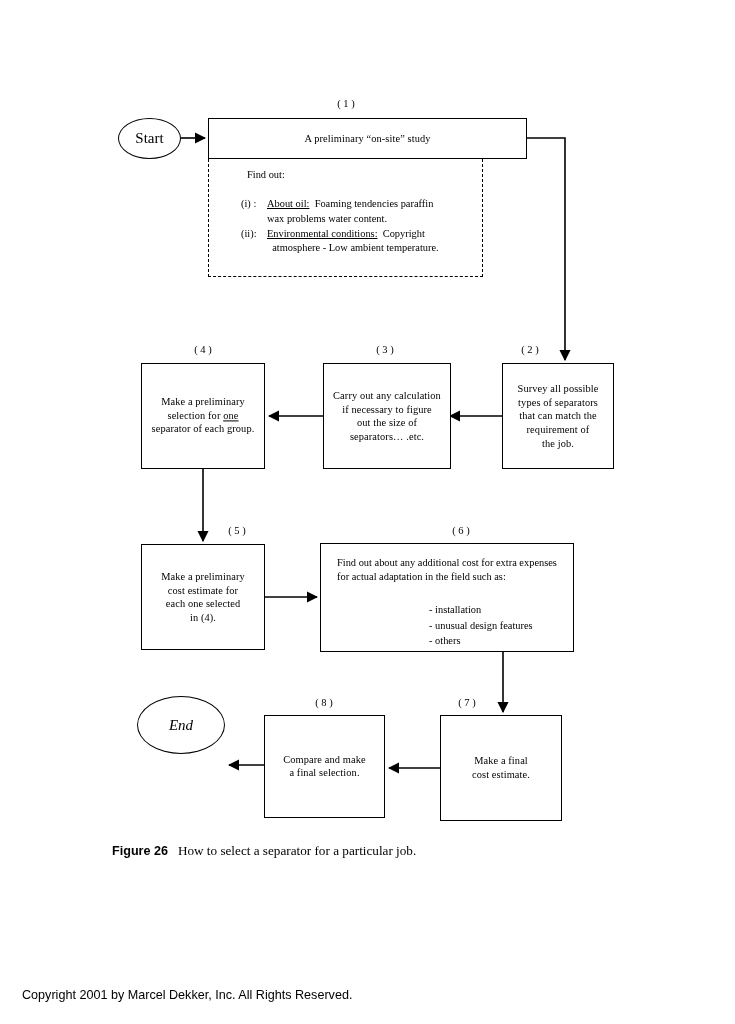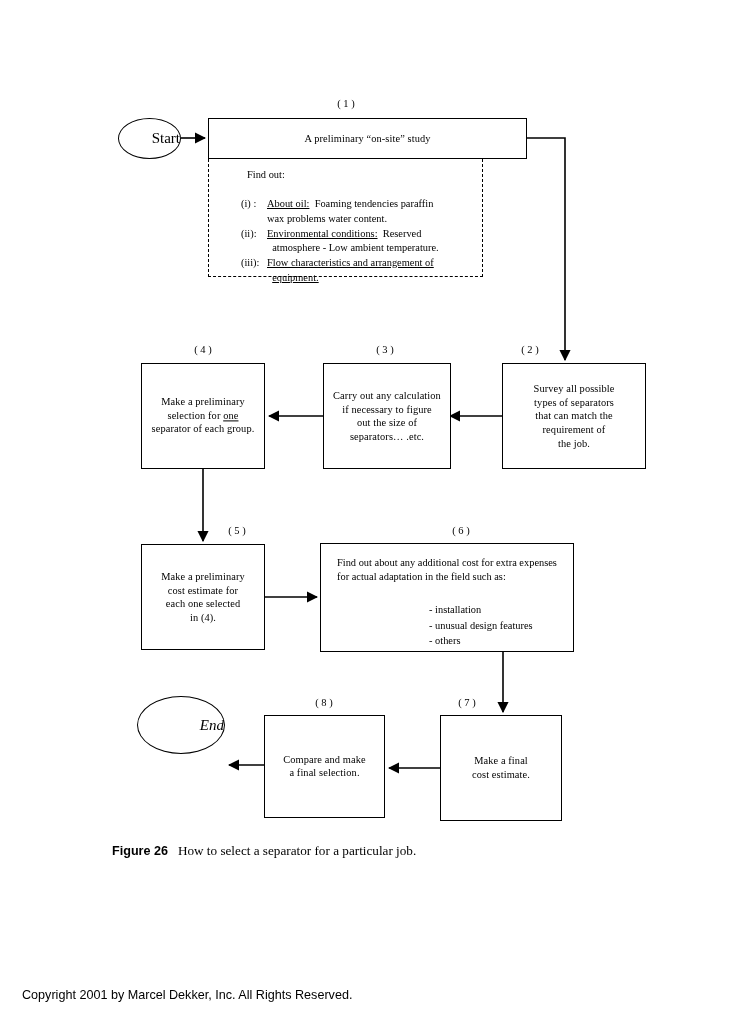--- a/index.html
+++ b/index.html
@@ -32,21 +32,21 @@
   }
   .dashed-box {
     border: 1.6px dashed #000000;
     border-top: none;
   }
   .oval {
     border: 1.7px solid #000000;
     border-radius: 50%;
     display: flex;
     align-items: center;
-    justify-content: flex-end;
+    justify-content: center;
   }
   .box-text {
     position: absolute;
     left: 0;
     width: 100%;
     text-align: center;
     line-height: 1.32;
     font-size: 10.4px;
     letter-spacing: 0.1px;
   }
@@ -171,36 +171,29 @@
         <span class="fo-body">
           <span class="u">About oil:</span>
           &nbsp;<span>Foaming tendencies paraffin</span>
           <br><span>wax problems water content.</span>
         </span>
       </div>
       <div class="fo-row">
         <span class="fo-marker">(ii):</span>
         <span class="fo-body">
           <span class="u">Environmental conditions:</span>
-          &nbsp;<span>Reserved</span>
+          &nbsp;<span>Copyright</span>
           <br>&nbsp;&nbsp;<span>atmosphere - Low ambient temperature.</span>
         </span>
       </div>
-      <div class="fo-row">
-        <span class="fo-marker">(iii):</span>
-        <span class="fo-body">
-          <span class="u">Flow characteristics and arrangement of</span>
-          <br>&nbsp;&nbsp;<span class="u">equipment.</span>
-        </span>
-      </div>
     </div>
   </div>
 
   <div class="tag" style="left:500px; top:344px; width:60px;">( 2 )</div>
-  <div class="node box" style="left:502px; top:363px; width:144px; height:106px;">
+  <div class="node box" style="left:502px; top:363px; width:112px; height:106px;">
     <div class="box-text vcenter">
       <span>Survey all possible</span><br>
       <span>types of separators</span><br>
       <span>that can match the</span><br>
       <span>requirement of</span><br>
       <span>the job.</span>
     </div>
   </div>
 
   <div class="tag" style="left:355px; top:344px; width:60px;">( 3 )</div>

